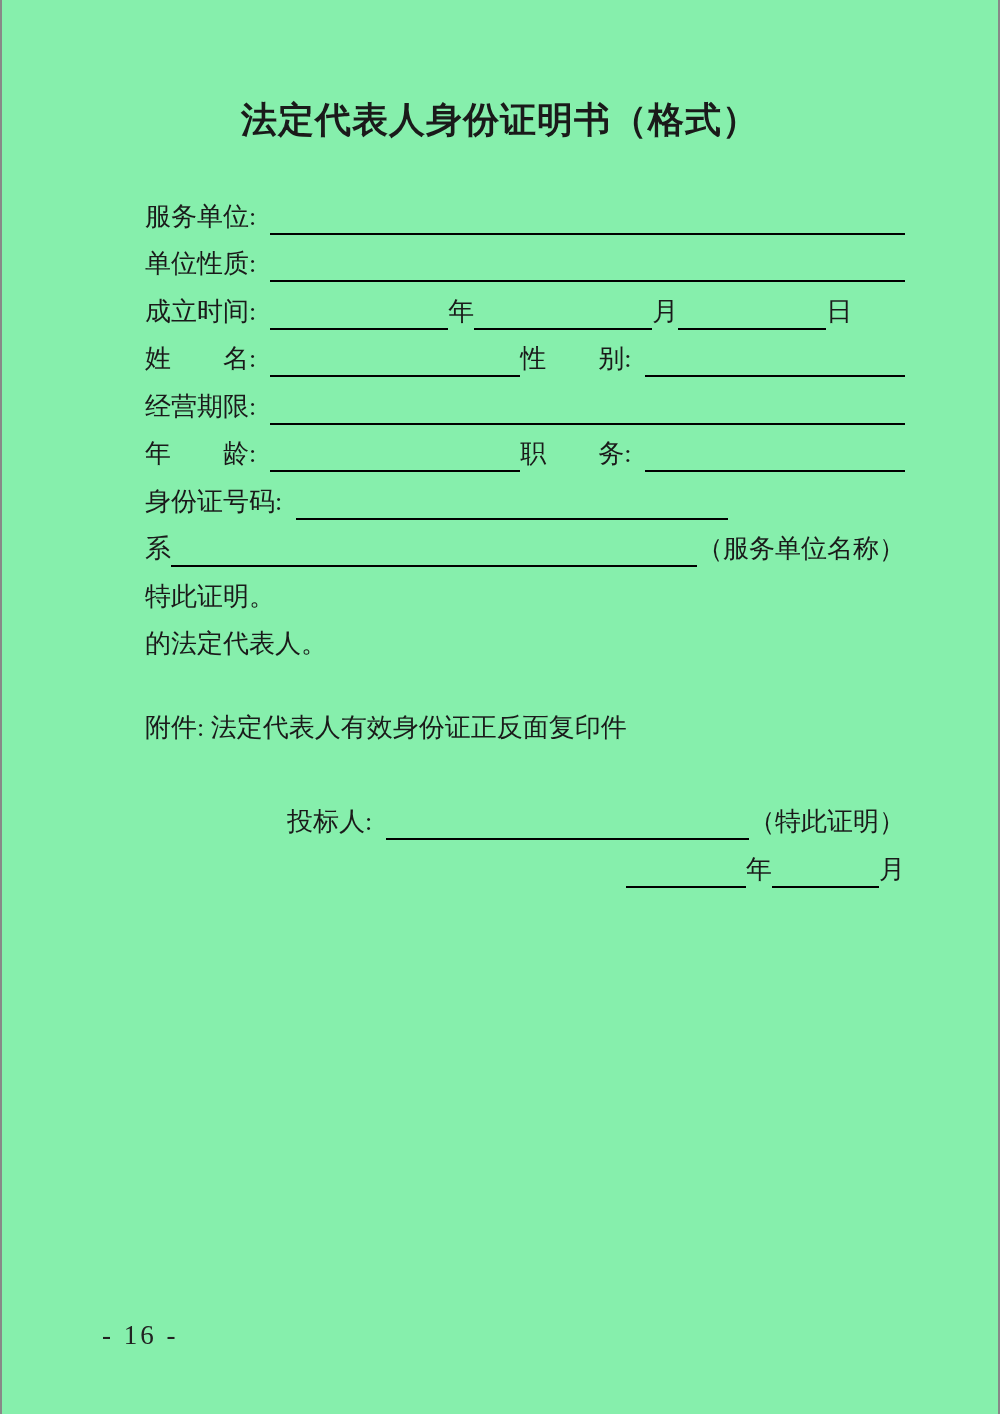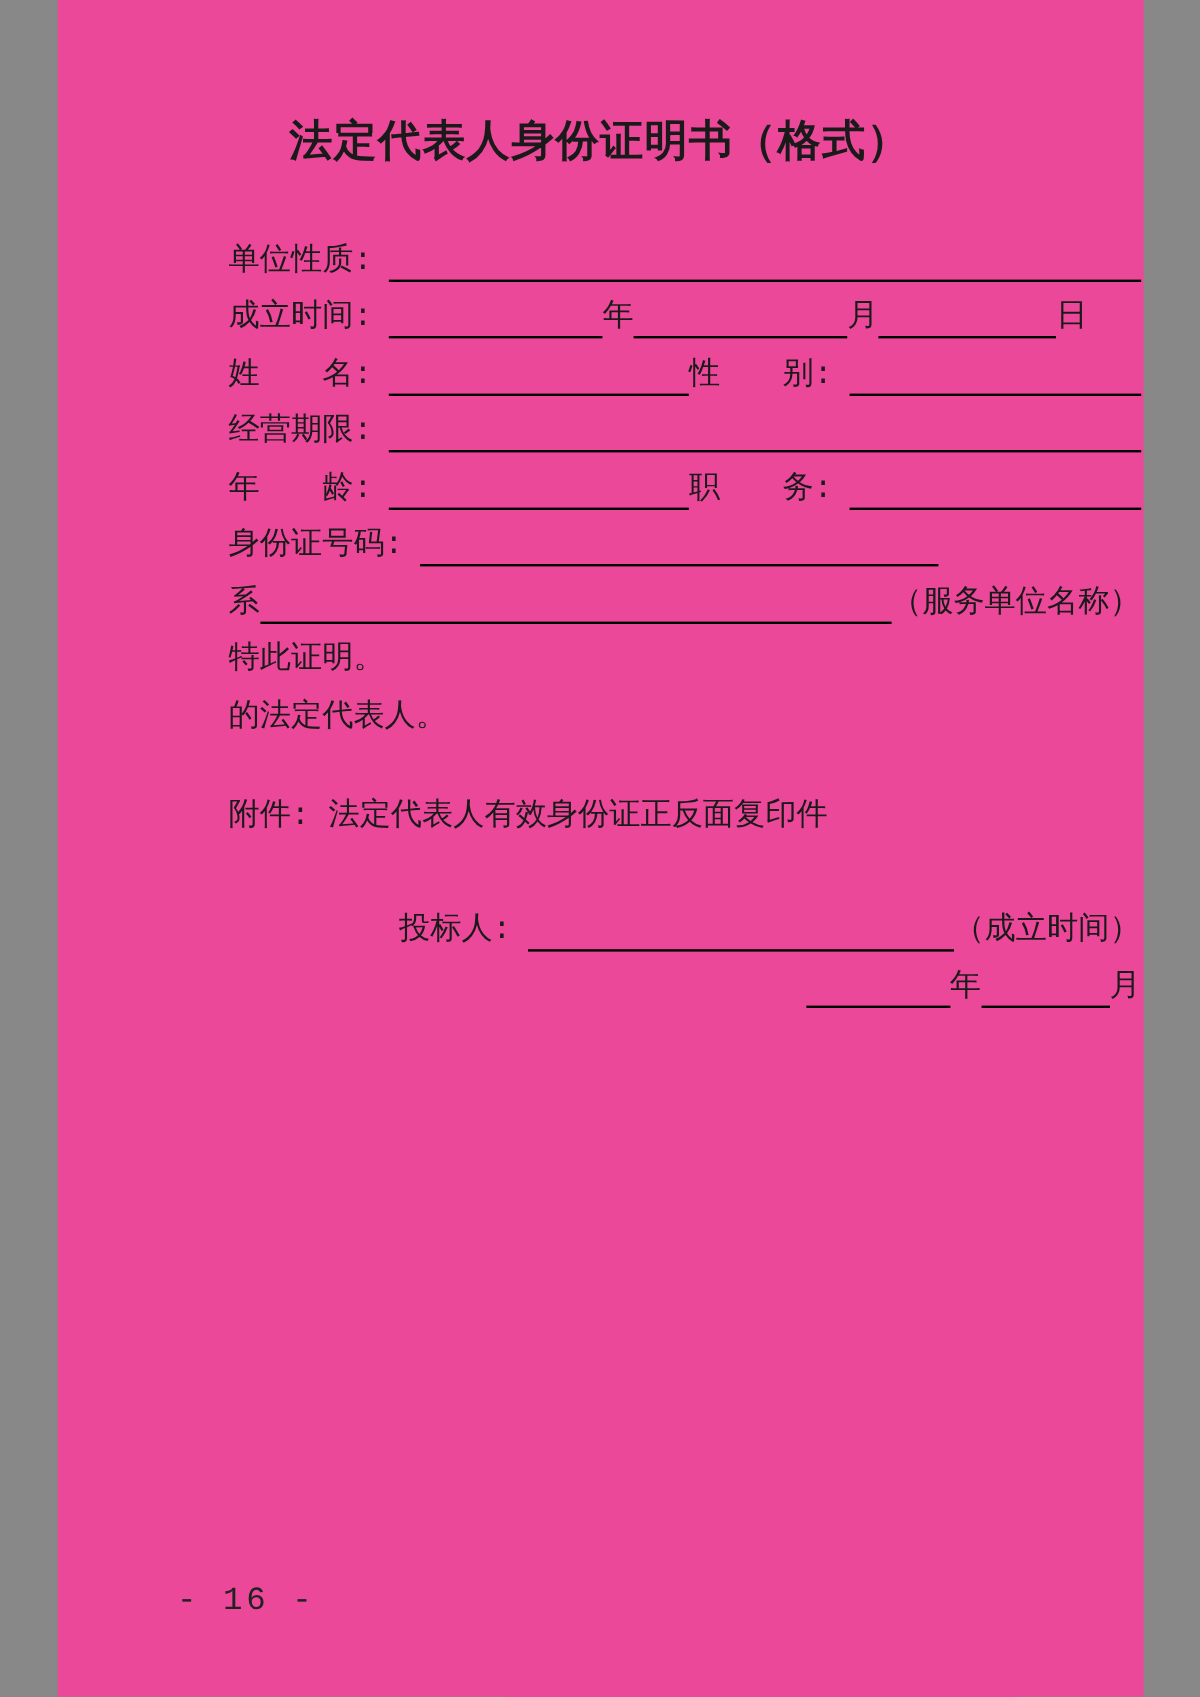--- a/index.html
+++ b/index.html
@@ -1,23 +1,23 @@
 <!DOCTYPE html>
 <html><head>
 <meta charset="utf-8">
 <style>
   html, body { margin: 0; padding: 0; background: #888; }
   .page {
     position: relative;
-    width: 905px;
+    width: 996px;
     height: 1414px;
     margin: 0 auto;
-    background: #ec4899;
+    background: #86efac;
     color: #1a1a1a;
-    font-family: Liberation Mono, monospace;
+    font-family: Liberation Serif, serif;
     overflow: hidden;
   }
   .doc-title {
     margin: 96px 0 0 0;
     text-align: center;
     font-size: 36px;
     font-weight: bold;
     line-height: 1.35;
     letter-spacing: 1px;
   }
@@ -60,20 +60,24 @@
 </style>
 </head>
 <body>
 
 <div class="page">
 
   <h1 class="doc-title">法定代表人身份证明书（格式）</h1>
 
   <div class="form-area">
 
+    <div class="row">
+      <span class="lbl">服务单位:</span>
+      <span class="ul gap grow"></span>
+    </div>
 
     <div class="row">
       <span class="lbl">单位性质:</span>
       <span class="ul gap grow"></span>
     </div>
 
 
     <div class="row">
       <span class="lbl">成立时间:</span>
       <span class="ul gap" style="width:178px"></span>
@@ -126,21 +130,21 @@
 
     <div class="row">
       <span class="lbl">附件: 法定代表人有效身份证正反面复印件</span>
     </div>
 
     <div class="spacer-b"></div>
 
     <div class="row">
       <span class="lbl indent">投标人:</span>
       <span class="ul gap grow"></span>
-      <span class="lbl">（成立时间）</span>
+      <span class="lbl">（特此证明）</span>
     </div>
 
     <div class="row right-row">
       <span class="ul" style="width:120px"></span>
       <span class="lbl">年</span>
       <span class="ul" style="width:107px"></span>
       <span class="lbl">月</span>
     </div>
 
   </div>

